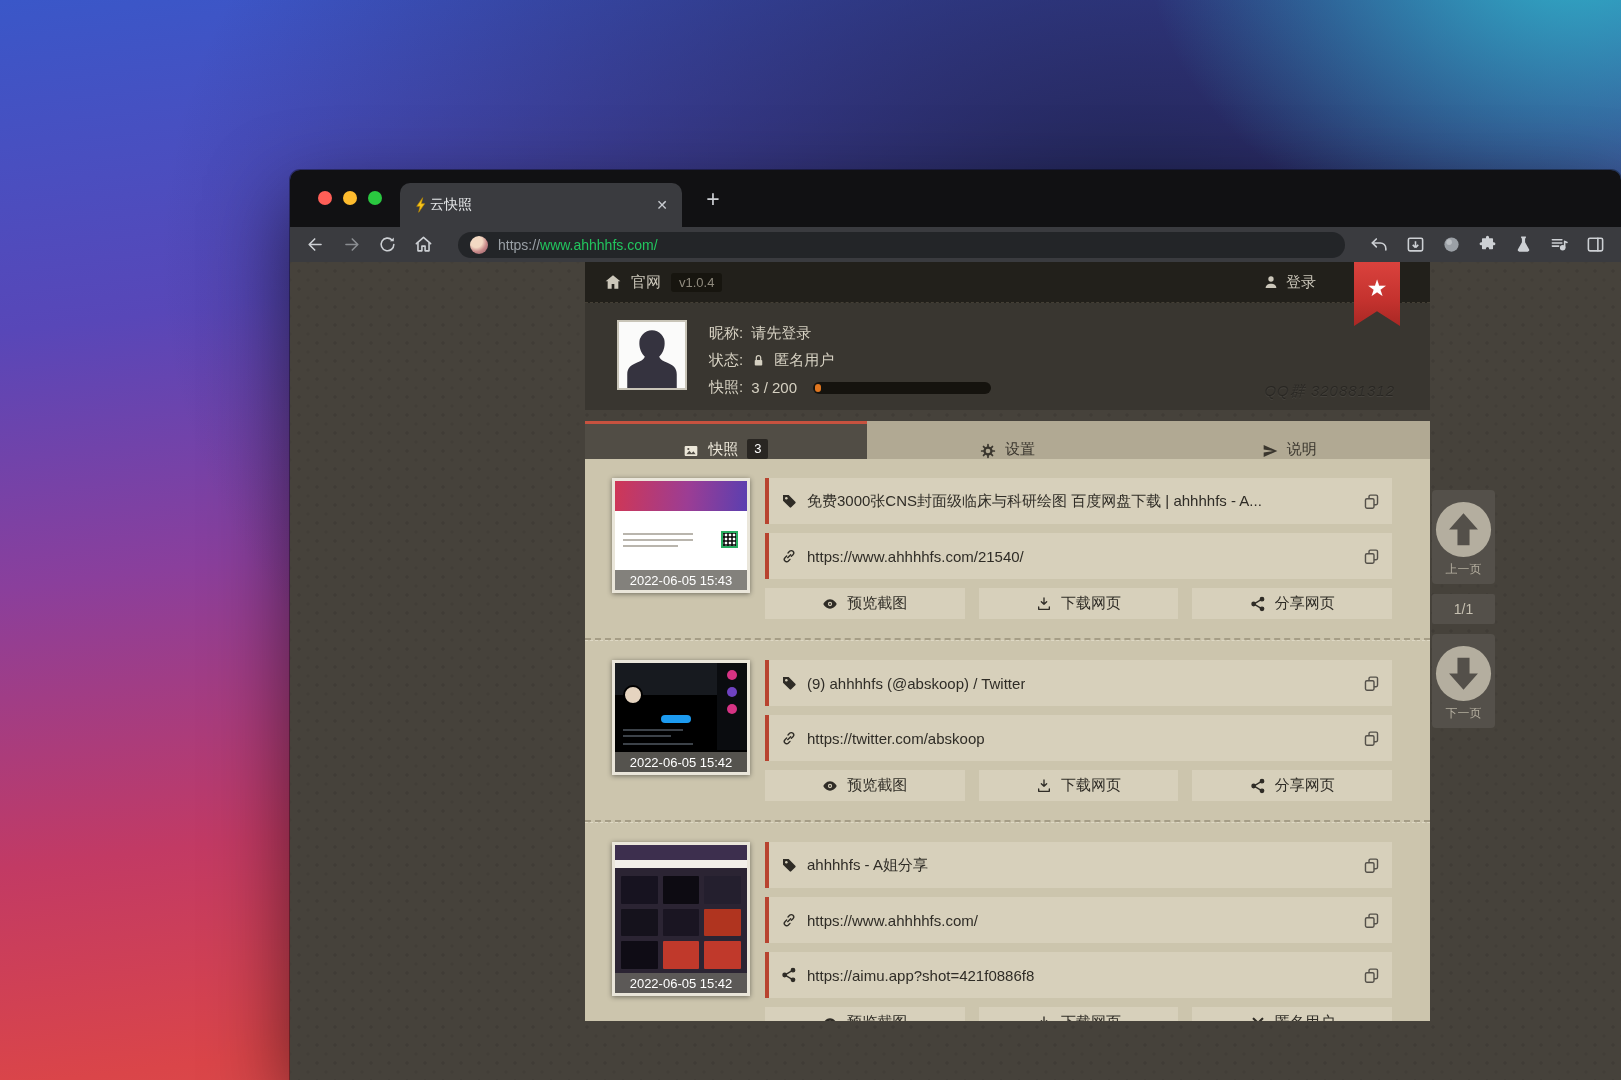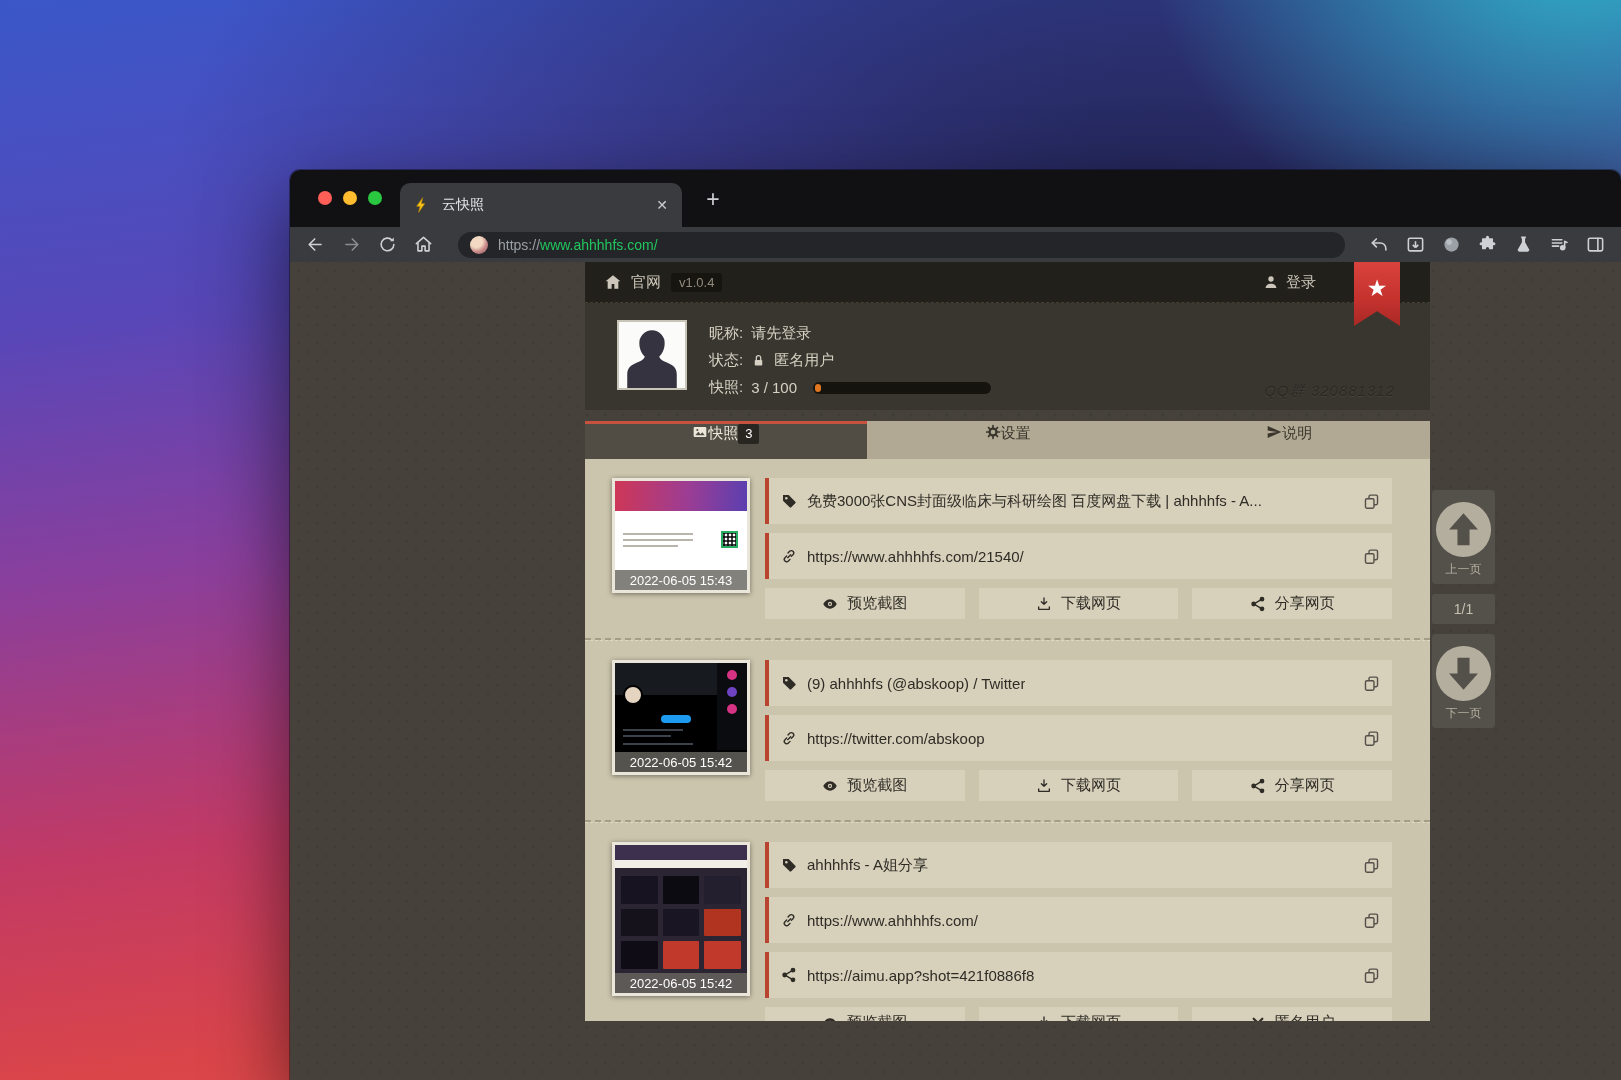--- a/index.html
+++ b/index.html
@@ -18,21 +18,21 @@
   .window { position:absolute; left:290px; top:170px; width:1331px; height:910px;
     border-radius:10px 10px 0 0; overflow:hidden;
     box-shadow:0 30px 80px rgba(0,0,0,.55), 0 0 0 1px rgba(0,0,0,.35); }
 
   .tabstrip { position:relative; height:57px; background:#111113; }
   .lights { position:absolute; left:28px; top:21px; display:flex; gap:11px; }
   .light { width:14px; height:14px; border-radius:50%; }
   .light.r { background:#ff5f57; } .light.y { background:#febc2e; } .light.g { background:#2ac840; }
   .tab { position:absolute; left:110px; top:13px; width:282px; height:44px; background:#3a3b3f;
     border-radius:10px 10px 0 0; display:flex; align-items:center; padding:0 14px; }
-  .tab-title { flex:1; margin-left:12px; color:#e6e8ea; font-size:14px; white-space:nowrap; overflow:hidden; }
+  .tab-title { flex:1; margin-left:0; color:#e6e8ea; font-size:14px; white-space:nowrap; overflow:hidden; }
   .tab-close { color:#c9ccd1; font-size:14px; cursor:pointer; }
   .newtab { position:absolute; left:408px; top:15px; width:30px; height:30px; color:#cfd1d5;
     font-size:23px; text-align:center; line-height:28px; cursor:pointer; }
 
   .toolbar { height:35px; background:#3a3b3f; display:flex; align-items:center; padding:0 16px; gap:17px; }
   .tb-ico { width:19px; height:19px; color:#cdd0d4; flex-shrink:0; cursor:pointer; }
   .tb-ico.dim { color:#8a8d91; }
   .tb-ico svg { width:100%; height:100%; display:block; }
   .urlpill { flex:1; height:26px; background:#232528; border-radius:13px; display:flex;
     align-items:center; padding:0 12px; gap:10px; margin:0 8px; min-width:0; }
@@ -69,21 +69,21 @@
   .user-lines { margin-left:22px; color:#d6d1c2; font-size:15px; }
   .uline { height:27px; display:flex; align-items:center; gap:8px; }
   .uline .ico { width:15px; height:15px; color:#d6d1c2; } .uline .ico svg { width:100%; height:100%; display:block; }
   .progress { width:178px; height:12px; background:#15130e; border-radius:6px; margin-left:8px;
     display:flex; align-items:center; padding:2px; }
   .progress .fill { height:8px; background:#e0761f; border-radius:3px; }
   .qq { position:absolute; right:35px; bottom:9px; color:rgba(0,0,0,.30);
     text-shadow:0 1px 0 rgba(255,255,255,.06); font-style:italic; font-size:15px; letter-spacing:1px; }
 
   .tabsrow { margin-top:11px; display:flex; height:38px; }
-  .tab-item { flex:1; display:flex; align-items:flex-start; justify-content:center; 
+  .tab-item { flex:1; display:flex; align-items:flex-end; justify-content:center; gap:9px;
     background:#b1a993; color:#3a362e; font-size:15px; border-top:3px solid transparent; cursor:pointer; }
   .tab-item.active { background:#514d45; color:#ece7d9; border-top-color:#c7523f; }
   .tab-item .ico { width:16px; height:16px; } .tab-item .ico svg { width:100%; height:100%; display:block; }
   .tbadge { background:#292622; color:#fff; font-size:13px; padding:0 7px; border-radius:2px; line-height:20px; }
 
   .contentarea { background:#ccc5ad; height:562px; padding:19px 38px 0 27px; overflow:hidden; }
   .card { display:flex; gap:15px; }
   .thumb { width:138px; height:115px; border:3px solid #eae6da; background:#fff; position:relative;
     box-shadow:0 1px 5px rgba(0,0,0,.45); flex-shrink:0; overflow:hidden; cursor:pointer; }
   .thumb.tall { height:154px; }
@@ -267,21 +267,21 @@
               <span class="ico">
                   <svg viewBox="0 0 24 24" fill="none" stroke="currentColor" stroke-width="2" stroke-linecap="round" stroke-linejoin="round">
                     <rect x="6" y="11" width="12" height="9" rx="1.5" fill="currentColor" stroke="none"></rect>
                     <path d="M8.5 11V7.5a3.5 3.5 0 0 1 7 0V11"></path>
                   </svg>
                 </span>
               <span>匿名用户</span>
             </div>
             <div class="uline">
               <span>快照:</span>
-                <span>3 / 100</span>
+                <span>3 / 200</span>
               <span class="progress">
                   <span class="fill" id="quota-fill" style="width: 6px;"></span>
                 </span>
             </div>
           </div>
           <span class="qq">QQ群 320881312</span>
         </div>
 
         <div class="tabsrow" id="tabsrow">
             <div class="tab-item active">

